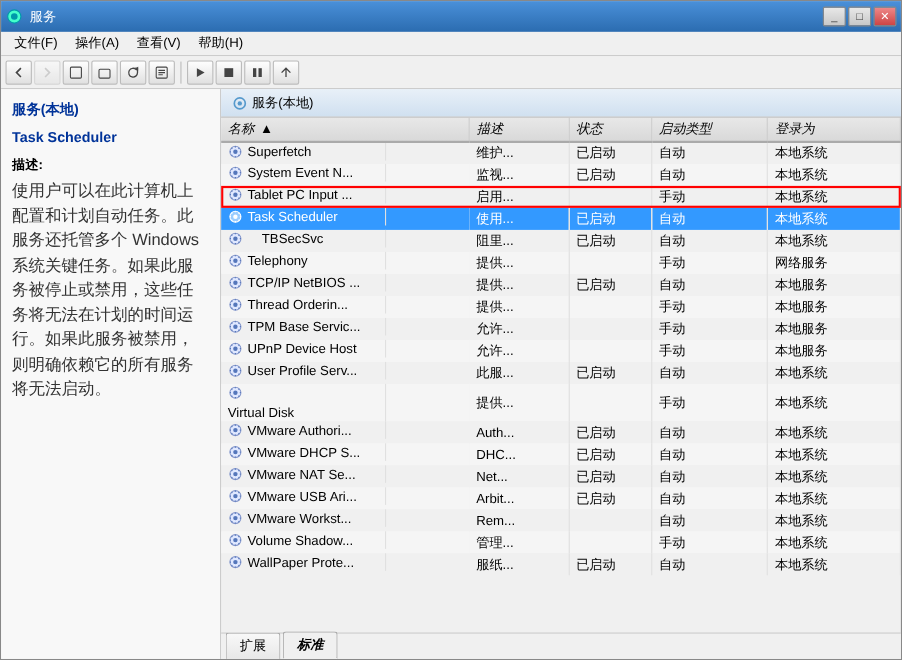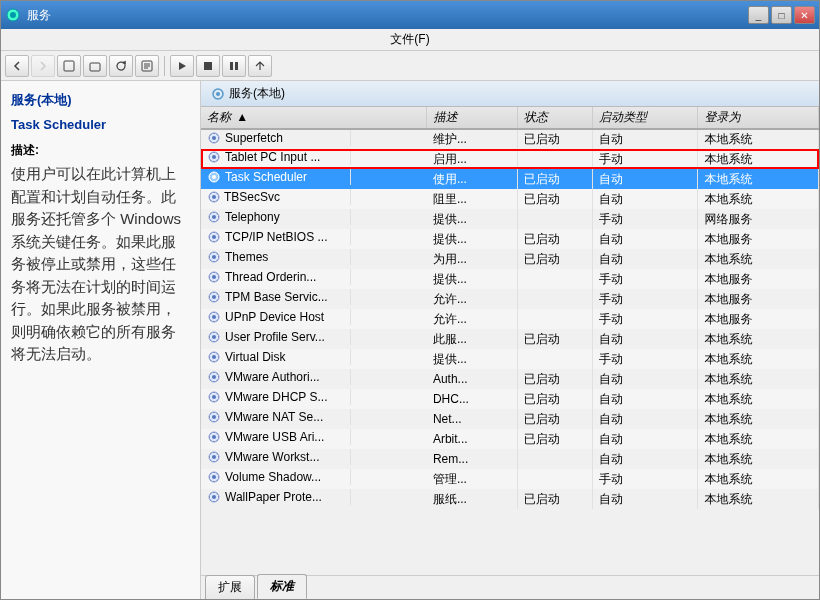--- a/index.html
+++ b/index.html
@@ -67,21 +67,20 @@
 
     
     .menu-bar {
       height: 22px;
       background: #f0f0f0;
       display: flex;
       align-items: center;
       padding: 0 4px;
       border-bottom: 1px solid #ccc;
       flex-shrink: 0;
-      flex-direction: column;
     }
     .menu-item {
       padding: 2px 8px;
       cursor: pointer;
       font-size: 12px;
       color: #000;
     }
 
     
     .toolbar {
@@ -413,20 +412,34 @@
                     <circle cx="7" cy="7" r="2" fill="#5577bb"></circle>
                     <path d="M7 2v1M7 11v1M2 7h1M11 7h1M3.5 3.5l.7.7M9.8 9.8l.7.7M3.5 10.5l.7-.7M9.8 4.2l.7-.7" stroke="#5577bb" stroke-width="1.2" fill="none"></path>
                   </svg>
                   <span>Superfetch</span>
                 </td>
                 <td class="col-desc">维护...</td>
                 <td class="col-status">已启动</td>
                 <td class="col-startup">自动</td>
                 <td class="col-login">本地系统</td>
               </tr>
+              <tr>
+                <td class="col-name" style="display: flex; align-items: center; gap: 4px;">
+                  <svg width="14" height="14" viewBox="0 0 14 14" style="flex-shrink: 0;">
+                    <circle cx="7" cy="7" r="5" fill="#e0e8ff" stroke="#8899cc" stroke-width="1"></circle>
+                    <circle cx="7" cy="7" r="2" fill="#5577bb"></circle>
+                    <path d="M7 2v1M7 11v1M2 7h1M11 7h1M3.5 3.5l.7.7M9.8 9.8l.7.7M3.5 10.5l.7-.7M9.8 4.2l.7-.7" stroke="#5577bb" stroke-width="1.2" fill="none"></path>
+                  </svg>
+                  <span>System Event N...</span>
+                </td>
+                <td class="col-desc">监视...</td>
+                <td class="col-status">已启动</td>
+                <td class="col-startup">自动</td>
+                <td class="col-login">本地系统</td>
+              </tr>
               <tr style="outline: red solid 2px; outline-offset: -2px;">
                 <td class="col-name" style="display: flex; align-items: center; gap: 4px;">
                   <svg width="14" height="14" viewBox="0 0 14 14" style="flex-shrink: 0;">
                     <circle cx="7" cy="7" r="5" fill="#e0e8ff" stroke="#8899cc" stroke-width="1"></circle>
                     <circle cx="7" cy="7" r="2" fill="#5577bb"></circle>
                     <path d="M7 2v1M7 11v1M2 7h1M11 7h1M3.5 3.5l.7.7M9.8 9.8l.7.7M3.5 10.5l.7-.7M9.8 4.2l.7-.7" stroke="#5577bb" stroke-width="1.2" fill="none"></path>
                   </svg>
                   <span>Tablet PC Input ...</span>
                 </td>
                 <td class="col-desc">启用...</td>
@@ -442,21 +455,21 @@
                     <path d="M7 2v1M7 11v1M2 7h1M11 7h1M3.5 3.5l.7.7M9.8 9.8l.7.7M3.5 10.5l.7-.7M9.8 4.2l.7-.7" stroke="#ffffff" stroke-width="1.2" fill="none"></path>
                   </svg>
                   <span>Task Scheduler</span>
                 </td>
                 <td class="col-desc">使用...</td>
                 <td class="col-status">已启动</td>
                 <td class="col-startup">自动</td>
                 <td class="col-login">本地系统</td>
               </tr>
               <tr>
-                <td class="col-name" style="display: flex; align-items: center; gap: 3px;">
+                <td class="col-name" style="display: flex; align-items: center; gap: 17px;">
                   <svg width="14" height="14" viewBox="0 0 14 14" style="flex-shrink: 0;">
                     <circle cx="7" cy="7" r="5" fill="#e0e8ff" stroke="#8899cc" stroke-width="1"></circle>
                     <circle cx="7" cy="7" r="2" fill="#5577bb"></circle>
                     <path d="M7 2v1M7 11v1M2 7h1M11 7h1M3.5 3.5l.7.7M9.8 9.8l.7.7M3.5 10.5l.7-.7M9.8 4.2l.7-.7" stroke="#5577bb" stroke-width="1.2" fill="none"></path>
                   </svg>
                   <span>TBSecSvc</span>
                 </td>
                 <td class="col-desc">阻里...</td>
                 <td class="col-status">已启动</td>
                 <td class="col-startup">自动</td>
@@ -490,34 +503,20 @@
                 <td class="col-startup">自动</td>
                 <td class="col-login">本地服务</td>
               </tr>
               <tr>
                 <td class="col-name" style="display: flex; align-items: center; gap: 4px;">
                   <svg width="14" height="14" viewBox="0 0 14 14" style="flex-shrink: 0;">
                     <circle cx="7" cy="7" r="5" fill="#e0e8ff" stroke="#8899cc" stroke-width="1"></circle>
                     <circle cx="7" cy="7" r="2" fill="#5577bb"></circle>
                     <path d="M7 2v1M7 11v1M2 7h1M11 7h1M3.5 3.5l.7.7M9.8 9.8l.7.7M3.5 10.5l.7-.7M9.8 4.2l.7-.7" stroke="#5577bb" stroke-width="1.2" fill="none"></path>
                   </svg>
-                  <span>Themes</span>
-                </td>
-                <td class="col-desc">为用...</td>
-                <td class="col-status">已启动</td>
-                <td class="col-startup">自动</td>
-                <td class="col-login">本地系统</td>
-              </tr>
-              <tr>
-                <td class="col-name" style="display: flex; align-items: center; gap: 4px;">
-                  <svg width="14" height="14" viewBox="0 0 14 14" style="flex-shrink: 0;">
-                    <circle cx="7" cy="7" r="5" fill="#e0e8ff" stroke="#8899cc" stroke-width="1"></circle>
-                    <circle cx="7" cy="7" r="2" fill="#5577bb"></circle>
-                    <path d="M7 2v1M7 11v1M2 7h1M11 7h1M3.5 3.5l.7.7M9.8 9.8l.7.7M3.5 10.5l.7-.7M9.8 4.2l.7-.7" stroke="#5577bb" stroke-width="1.2" fill="none"></path>
-                  </svg>
                   <span>Thread Orderin...</span>
                 </td>
                 <td class="col-desc">提供...</td>
                 <td class="col-status"></td>
                 <td class="col-startup">手动</td>
                 <td class="col-login">本地服务</td>
               </tr>
               <tr>
                 <td class="col-name" style="display: flex; align-items: center; gap: 4px;">
                   <svg width="14" height="14" viewBox="0 0 14 14" style="flex-shrink: 0;">
@@ -554,21 +553,21 @@
                     <path d="M7 2v1M7 11v1M2 7h1M11 7h1M3.5 3.5l.7.7M9.8 9.8l.7.7M3.5 10.5l.7-.7M9.8 4.2l.7-.7" stroke="#5577bb" stroke-width="1.2" fill="none"></path>
                   </svg>
                   <span>User Profile Serv...</span>
                 </td>
                 <td class="col-desc">此服...</td>
                 <td class="col-status">已启动</td>
                 <td class="col-startup">自动</td>
                 <td class="col-login">本地系统</td>
               </tr>
               <tr>
-                <td class="col-name" style="display: flex; align-items: flex-start; gap: 4px;">
+                <td class="col-name" style="display: flex; align-items: flex-start; gap: 4px; flex-direction: column;">
                   <svg width="14" height="14" viewBox="0 0 14 14" style="flex-shrink: 0;">
                     <circle cx="7" cy="7" r="5" fill="#e0e8ff" stroke="#8899cc" stroke-width="1"></circle>
                     <circle cx="7" cy="7" r="2" fill="#5577bb"></circle>
                     <path d="M7 2v1M7 11v1M2 7h1M11 7h1M3.5 3.5l.7.7M9.8 9.8l.7.7M3.5 10.5l.7-.7M9.8 4.2l.7-.7" stroke="#5577bb" stroke-width="1.2" fill="none"></path>
                   </svg>
                   <span>Virtual Disk</span>
                 </td>
                 <td class="col-desc">提供...</td>
                 <td class="col-status"></td>
                 <td class="col-startup">手动</td>

